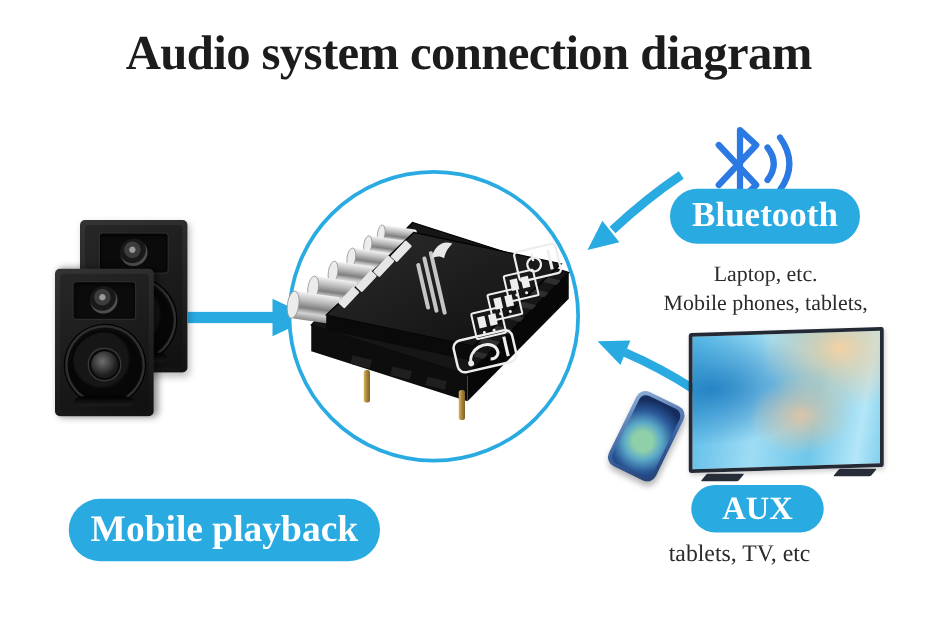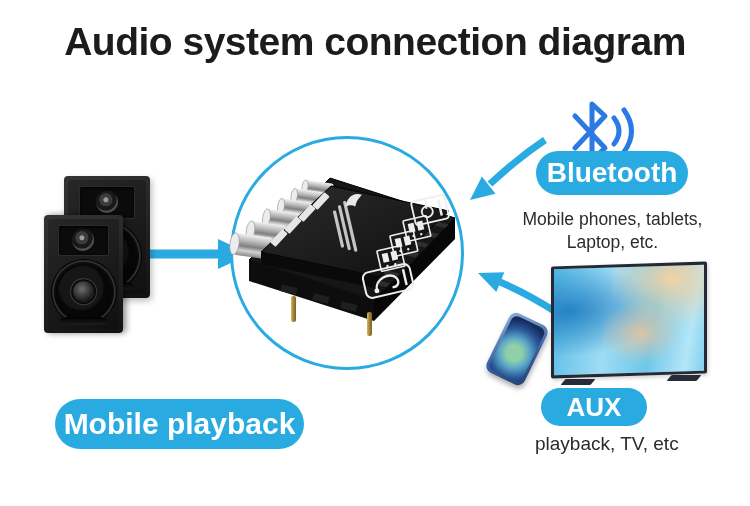--- a/index.html
+++ b/index.html
@@ -1,34 +1,34 @@
 <!DOCTYPE html>
 <html style="--accent: #29abe2; --bluetooth_icon_blue: #2b79e3; --text_dark: #2b2b2b;"><head>
 <meta charset="utf-8">
 <style>
   :root { --accent:#29abe2; --bluetooth_icon_blue:#2b79e3; --text_dark:#2b2b2b; }
   * { margin:0; padding:0; box-sizing:border-box; }
   html,body { background:#fff; }
   #stage {
     position:relative; width:750px; height:506px; margin:0 auto;
     background:#fff; overflow:hidden;
-    font-family:Liberation Sans, sans-serif;
+    font-family:Liberation Serif, serif;
   }
   .title {
     position:absolute; top:20px; left:0; width:100%;
     text-align:center; font-size:39px; font-weight:700;
     color:#1c1c1c; letter-spacing:-0.5px;
   }
   
   .pill {
     position:absolute; background:var(--accent,#29abe2); color:#fff;
     font-weight:700; display:flex; align-items:center; justify-content:center;
   }
   .pill.bt   { left:536px; top:151px; width:152px; height:44px; border-radius:22px; font-size:28px; }
-  .pill.aux  { left:541px; top:388px; width:106px; height:38px; border-radius:19px; font-size:26px; }
+  .pill.aux  { left:553px; top:388px; width:106px; height:38px; border-radius:19px; font-size:26px; }
   .pill.play { left:55px;  top:399px; width:249px; height:50px; border-radius:25px; font-size:30px; }
   
   .desc { position:absolute; color:var(--text_dark,#2b2b2b); }
   .desc.bt  { left:490px; top:208px; width:245px; text-align:center; font-size:17.5px; line-height:23px; }
   .desc.aux { left:535px; top:431px; width:210px; text-align:left;  font-size:19px;  line-height:25px; }
   
   .circle {
     position:absolute; left:230px; top:136px; width:234px; height:234px;
     border:3px solid var(--accent,#29abe2); border-radius:50%; background:#fff;
   }
@@ -252,22 +252,22 @@
 
   <svg class="abs" style="left:460px; top:128px;" width="92" height="80" viewBox="0 0 92 80">
     <path class="accent-stroke" d="M85,12 Q58,30 30,56" fill="none" stroke-width="7"></path>
     <polygon class="accent-fill" points="10,72 21.9,48.5 35.5,65.7"></polygon>
   </svg>
 
   <div class="pill bt">
     <span>Bluetooth</span>
   </div>
   <div class="desc bt">
+    <div>Laptop, etc.</div>
     <div>Mobile phones, tablets,</div>
-    <div>Laptop, etc.</div>
   </div>
 
   <svg class="abs" style="left:468px; top:266px;" width="92" height="52" viewBox="0 0 92 52">
     <path class="accent-stroke" d="M88,46 Q60,28 32,16" fill="none" stroke-width="7"></path>
     <polygon class="accent-fill" points="10,7 36.3,6.3 28.3,25.9"></polygon>
   </svg>
 
   <div class="tv">
     <div class="screen"></div>
     <div class="foot f-left"></div>
@@ -275,20 +275,20 @@
   </div>
 
   <div class="phone">
     <div class="phone-screen"></div>
   </div>
 
   <div class="pill aux">
     <span>AUX</span>
   </div>
   <div class="desc aux">
-    <div>playback, TV, etc</div>
+    <div>tablets, TV, etc</div>
   </div>
 
   <div class="pill play">
     <span>Mobile playback</span>
   </div>
 
 </div>
 
 </body></html>

